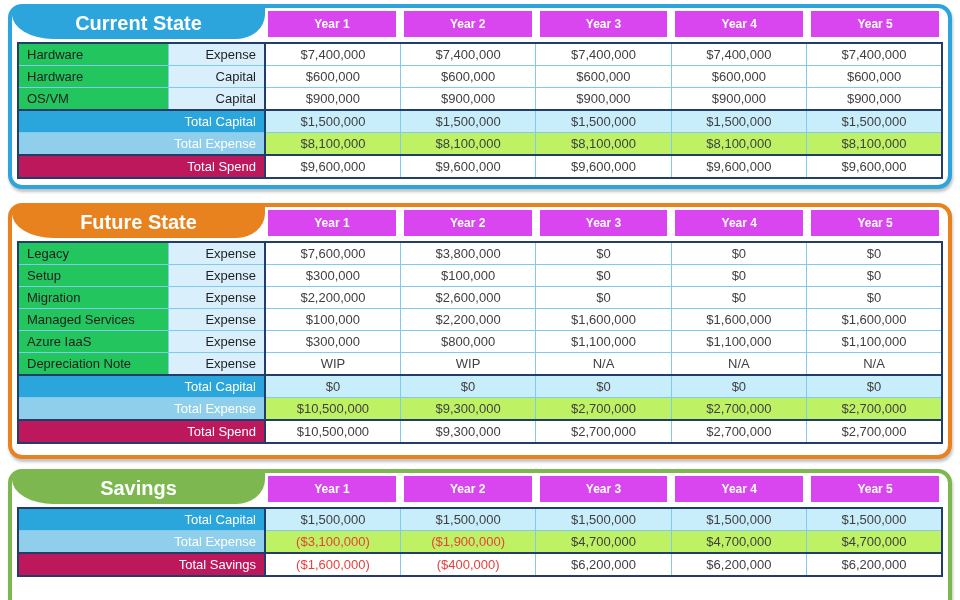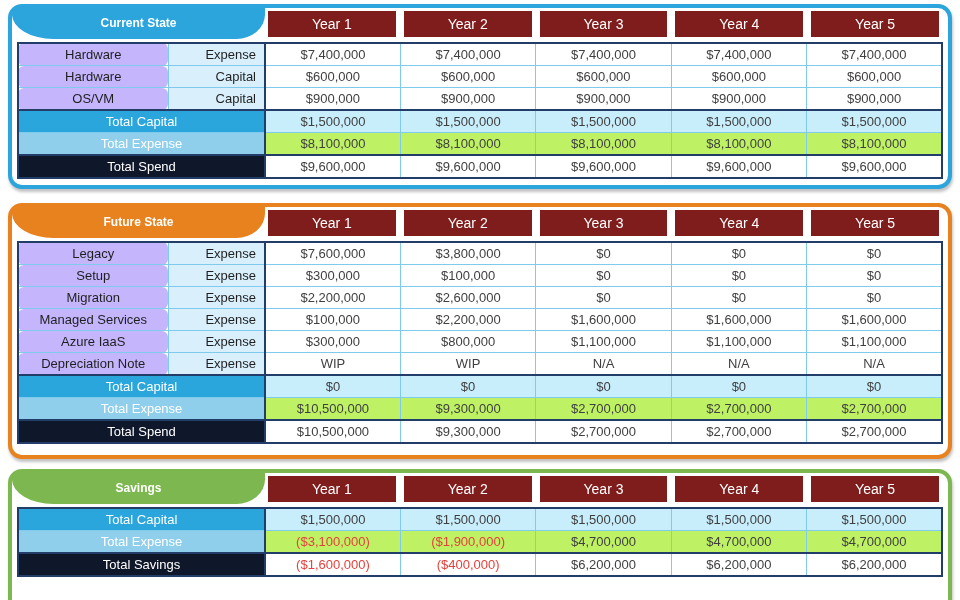--- a/index.html
+++ b/index.html
@@ -5,43 +5,43 @@
   html,body{margin:0;padding:0;background:#ffffff;}
   body{width:960px;height:600px;overflow:hidden;font-family:"Liberation Sans",sans-serif;}
   .stage{position:relative;width:960px;height:600px;background:#fff;}
 
   .panel{position:absolute;left:8px;width:944px;background:#fff;
          border:4px solid var(--ac);border-radius:14px;box-sizing:border-box;
          box-shadow:1px 3px 3px rgba(120,120,120,.45);}
   .phead{position:relative;height:33px;}
   .tab{position:absolute;left:0;top:0;width:253px;height:31px;background:var(--ac);
        border-radius:8px 0 36px 52px / 8px 0 31px 31px;
-       color:#fff;font-weight:bold;font-size:12px;text-align:center;line-height:30px;}
+       color:#fff;font-weight:bold;font-size:20px;text-align:center;line-height:30px;}
   .ychips{position:absolute;left:252px;right:5px;top:3px;height:26px;display:flex;}
   .ycell{flex:1;}
-  .ychip{margin:0 4px;height:26px;background:#7f1d1d;color:#fff;font-weight:normal;
-         font-size:14px;text-align:center;line-height:26px;}
+  .ychip{margin:0 4px;height:26px;background:#d946ef;color:#fff;font-weight:bold;
+         font-size:12px;text-align:center;line-height:26px;}
 
   table.tbl{width:926px;margin:1px 5px 0 5px;border-collapse:collapse;table-layout:fixed;
             border:2px solid #223E68;font-size:13px;}
   col.col-item{width:150px;} col.col-cat{width:97px;}
   td{height:21px;line-height:21px;padding:0 8px;border:1px solid #7FCBED;
      overflow:hidden;white-space:nowrap;}
-  .c-item{background:#c4b5fd;color:#1F1F1F;text-align:center;border-radius:6px;}
+  .c-item{background:#22c55e;color:#1F1F1F;text-align:left;}
   .c-cat{background:#D9F0FC;color:#1F1F1F;text-align:right;border-right:2px solid #223E68;}
   .c-val{background:#fff;color:#3F3F3F;text-align:center;}
 
   tr.rt-cap td{border-top:2px solid #223E68;}
   tr.rt-spend td{border-top:2px solid #223E68;}
-  .c-tlabel{color:#fff;text-align:center;border-right:2px solid #223E68;}
+  .c-tlabel{color:#fff;text-align:right;border-right:2px solid #223E68;}
   .rt-cap .c-tlabel{background:#2AA6DC;}
   .rt-cap .c-val{background:#C8EDFB;}
   .rt-exp .c-tlabel{background:#90CFEC;}
   .rt-exp .c-val{background:#bef264;}
-  .rt-spend .c-tlabel{background:#0f172a;}
+  .rt-spend .c-tlabel{background:#be185d;}
   .rt-spend .c-val{background:#fff;}
   .neg{color:#E5413C;}
 </style>
 </head>
 <body>
 
 <div class="stage">
 
   <div class="panel" style="--ac:#2BA5DC;top:4px;height:185px;">
     <div class="phead">

